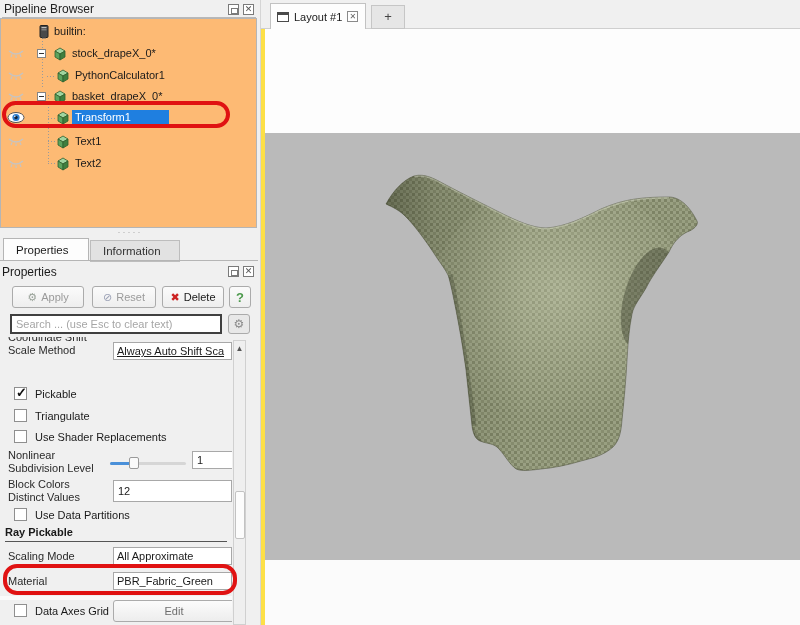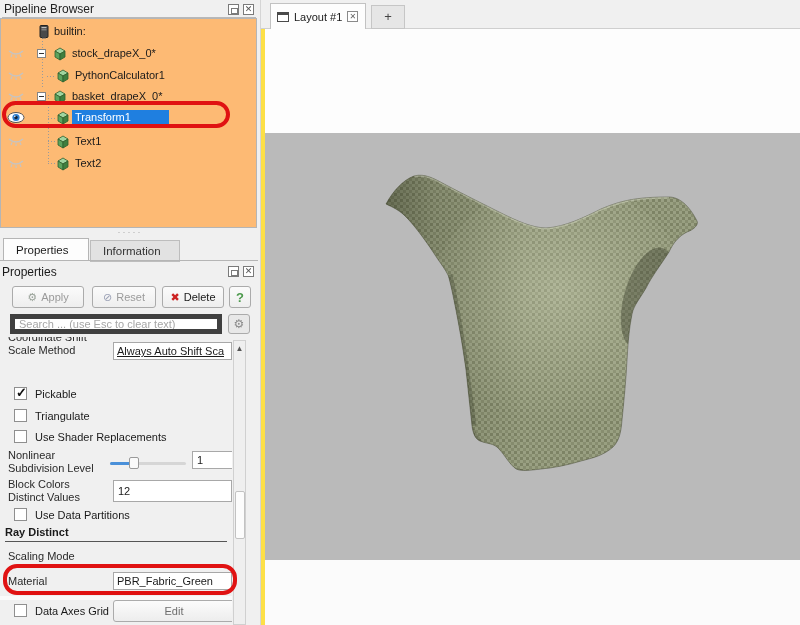--- a/index.html
+++ b/index.html
@@ -42,21 +42,21 @@
   .btn { position:absolute; top:286px; height:22px; background:linear-gradient(#fbfbfb,#eeeeee);
          border:1px solid #ababab; border-radius:3px; display:flex; align-items:center; justify-content:center; gap:4px; }
   .btn .glyph { font-family:"DejaVu Sans", sans-serif; }
   .btn.disabled { color:#9b9b9b; }
   #btn-apply  { left:12px;  width:72px; }
   #btn-reset  { left:92px;  width:64px; }
   #btn-delete { left:162px; width:62px; }
   #btn-help   { left:229px; width:22px; }
 
   #search-row { position:absolute; left:10px; top:314px; width:246px; height:20px; }
-  #search-input { position:absolute; left:0; top:0; width:212px; height:20px; border:5px solid #404040;
+  #search-input { position:absolute; left:0; top:0; width:212px; height:20px; border:2px solid #404040;
                   background:#fff; font-family:"Liberation Sans",sans-serif; font-size:11px; color:#333; padding:0 4px; }
   #search-input::placeholder { color:#a6a6a6; }
   #search-gear { position:absolute; left:218px; top:0; width:22px; height:20px; border:1px solid #ababab;
                  background:#e8e8e8; border-radius:3px; text-align:center; line-height:19px; color:#8a8a8a;
                  font-family:"DejaVu Sans", sans-serif; font-size:12px; }
 
   
   #prop-scroll { position:absolute; left:0; top:337px; width:232px; height:288px; overflow:hidden; }
   .plabel { position:absolute; left:8px; color:#2a2a2a; line-height:13px; }
   .combo { position:absolute; left:113px; width:119px; background:#fff; border:1px solid #a8a8a8;
@@ -297,23 +297,24 @@
         <div>Block Colors</div>
         <div>Distinct Values</div>
       </div>
       <div class="tinput" style="top:143px; height:22px; line-height:16px;">12</div>
 
       <div class="cb-row" style="top:171px;">
         <span class="cb"></span>
         <span>Use Data Partitions</span>
       </div>
 
-      <div class="sect" style="top:189px;">Ray Distinct</div>
+      <div class="sect" style="top:189px;">Ray Pickable</div>
 
       <div class="plabel" style="top:213px;">Scaling Mode</div>
+      <div class="combo" style="top:210px;">All Approximate</div>
 
       <div class="plabel" style="top:238px;">Material</div>
       <div class="combo" style="top:235px;">PBR_Fabric_Green</div>
 
       <div style="position:absolute; left:0; top:259px; width:232px; height:4px; background:#fafafa;"></div>
 
       <div class="cb-row" style="top:267px;">
         <span class="cb"></span>
         <span>Data Axes Grid</span>
       </div>

